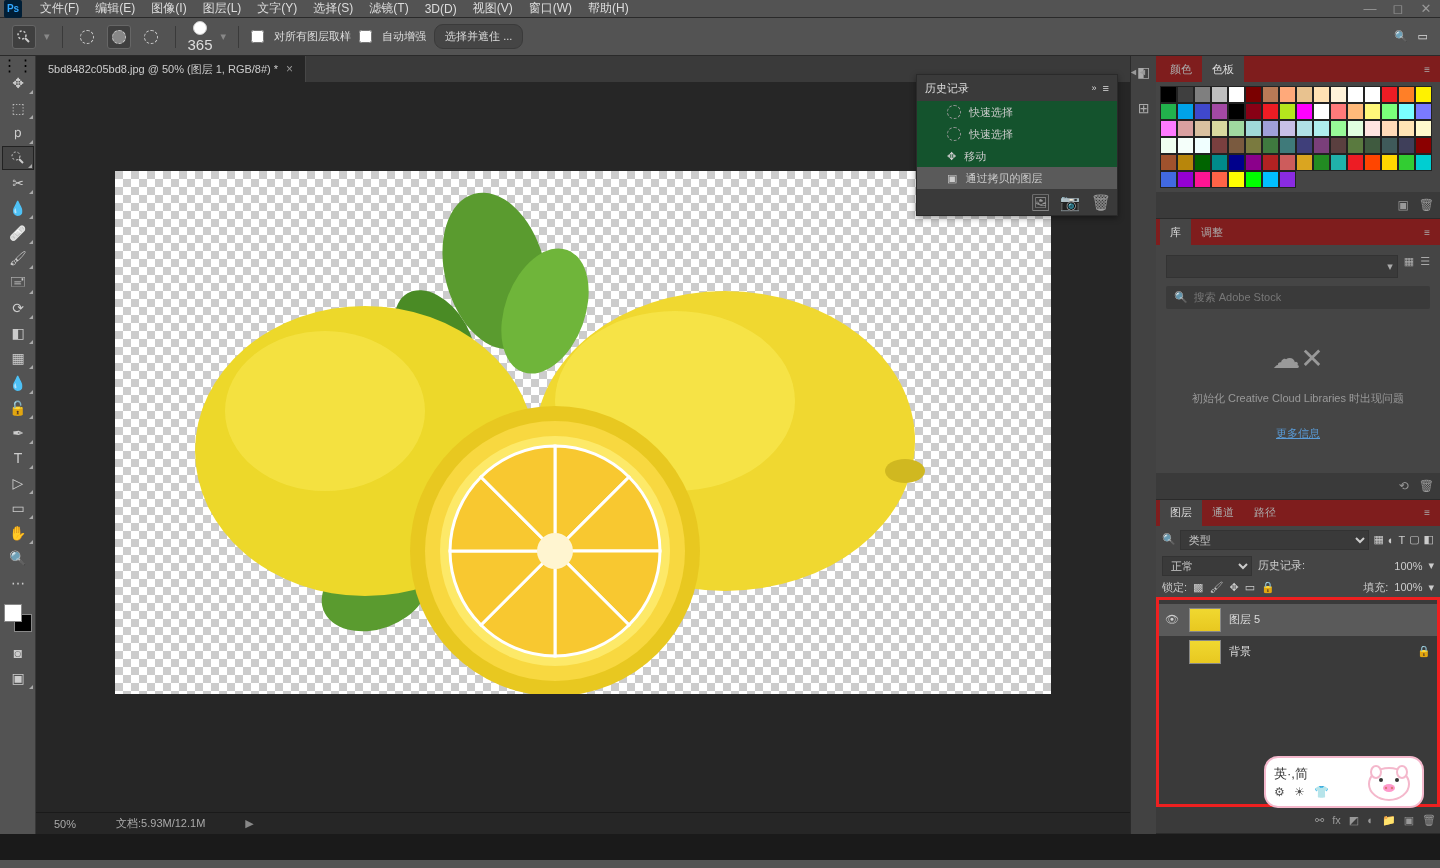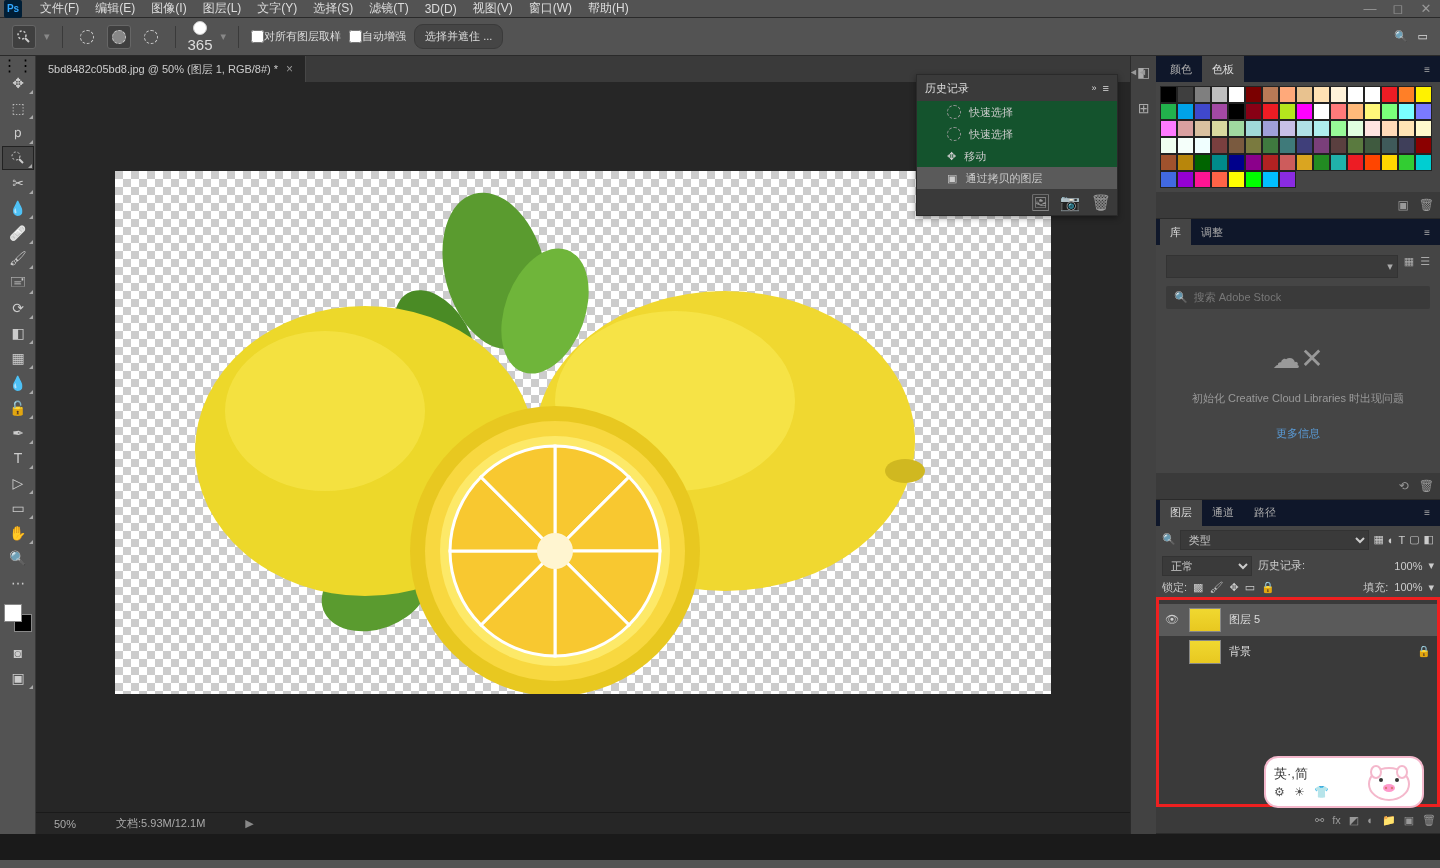--- a/index.html
+++ b/index.html
@@ -9,21 +9,21 @@
 .menu-item{padding:0 8px;cursor:default;white-space:nowrap}
 .menu-item span{color:#ddd}
 .window-controls{margin-left:auto;display:flex}
 .win-ctrl{width:28px;height:20px;display:flex;align-items:center;justify-content:center;color:#999;font-size:13px}
 .options-bar{height:38px;background:#535353;display:flex;align-items:center;padding:0 12px;color:#ddd;font-size:11px;border-bottom:1px solid #2a2a2a;gap:8px}
 .opt-icon{width:24px;height:24px;display:flex;align-items:center;justify-content:center;border:1px solid transparent;border-radius:3px}
 .opt-icon.active{background:#3f3f3f;border-color:#666}
 .opt-circle{width:14px;height:14px;border-radius:50%;border:1.5px dashed #ccc}
 .opt-circle.filled{background:#fff;border:1px solid #ccc}
 .opt-sep{width:1px;height:22px;background:#3a3a3a;margin:0 4px}
-.opt-check{display:flex;align-items:center;gap:0}
+.opt-check{display:flex;align-items:center;gap:10px}
 .opt-check input{width:13px;height:13px}
 .opt-btn{background:#454545;border:1px solid #3a3a3a;padding:4px 10px;color:#ddd;font-size:11px;border-radius:9px}
 .opt-right{margin-left:auto;display:flex;gap:10px;align-items:center}
 .main-area{display:flex;height:calc(100% - 64px - 26px)}
 .toolbar{width:36px;background:#535353;border-right:1px solid #383838;display:flex;flex-direction:column;padding-top:4px;gap:1px}
 .tool{width:32px;height:24px;display:flex;align-items:center;justify-content:center;color:#ccc;font-size:14px;position:relative;margin:0 2px}
 .tool.active{background:#454545;border:1px solid #222}
 .tool-tri{position:absolute;bottom:1px;right:1px;width:0;height:0;border-left:4px solid transparent;border-bottom:4px solid #aaa}
 .tool-colors{width:28px;height:28px;position:relative;margin:8px 4px}
 .tool-fg{width:18px;height:18px;background:#fff;border:1px solid #888;position:absolute;top:0;left:0;z-index:2}
@@ -35,33 +35,33 @@
 .canvas-wrap{flex:1;display:flex;align-items:center;justify-content:center;overflow:hidden}
 .canvas{width:936px;height:523px;background-image:repeating-conic-gradient(#fff 0 25%,#ccc 0 50%);background-size:16px 16px;position:relative;margin-top:-30px}
 .lemon-img{position:absolute;inset:0}
 .status-bar{height:22px;background:#262626;display:flex;align-items:center;padding:0 18px;color:#aaa;font-size:11px;gap:40px;border-top:1px solid #1a1a1a}
 .status-arrow{color:#888}
 .right-panels{width:284px;background:#535353;display:flex;flex-direction:column}
 .panel-mini{width:26px;background:#424242;border-left:1px solid #2a2a2a;display:flex;flex-direction:column;align-items:center;padding-top:6px;gap:16px}
 .mini-icon{width:20px;height:20px;color:#aaa;font-size:14px;display:flex;align-items:center;justify-content:center}
 .right-wrap{display:flex;height:100%}
 .panel{background:#454545;border-bottom:1px solid #2a2a2a}
-.panel-tabs{height:26px;background:#0f172a;display:flex;align-items:center;padding:0 4px}
+.panel-tabs{height:26px;background:#7f1d1d;display:flex;align-items:center;padding:0 4px}
 .panel-tab{padding:0 10px;color:#aaa;font-size:11px;height:26px;display:flex;align-items:center}
 .panel-tab.active{background:#454545;color:#ddd}
 .panel-menu{margin-left:auto;color:#aaa;padding:0 6px;font-size:10px}
 .swatches{display:flex;flex-wrap:wrap;padding:4px;gap:0}
 .swatch{width:17px;height:17px;border:1px solid #222}
 .panel-footer{height:26px;background:#3a3a3a;display:flex;align-items:center;justify-content:flex-end;padding:0 6px;gap:10px;color:#999;font-size:12px}
 .lib-panel{flex:0 0 auto}
 .lib-body{padding:10px;color:#aaa;font-size:11px;display:flex;flex-direction:column;gap:8px}
 .lib-search{display:flex;align-items:center;gap:6px;background:#3a3a3a;padding:4px 8px;border-radius:2px;color:#777}
 .lib-dropdown{background:#3a3a3a;padding:4px;color:#aaa;display:flex;justify-content:space-between;border:1px solid #333}
 .lib-center{text-align:center;padding:20px 10px;color:#999;font-size:11px;line-height:1.6}
-.lib-link{color:#5a9cd8;cursor:pointer}
+.lib-link{color:#5a9cd8;text-decoration:underline;cursor:pointer}
 .layers-panel{flex:1;display:flex;flex-direction:column;min-height:0}
 .layers-controls{padding:4px 6px;display:flex;align-items:center;gap:4px;font-size:11px;color:#ccc}
 .layers-select{background:#3a3a3a;border:1px solid #333;color:#ccc;font-size:11px;padding:2px 4px;flex:1}
 .layers-row{padding:2px 6px;display:flex;align-items:center;gap:6px;font-size:11px;color:#ccc}
 .layers-row .val{margin-left:auto}
 .layers-list{flex:1;background:#3a3a3a;border:3px solid #ee2020;padding:4px 0;min-height:90px}
 .layer-item{height:32px;display:flex;align-items:center;gap:8px;padding:0 6px;color:#ddd;font-size:11px}
 .layer-item.sel{background:#5a5a5a}
 .layer-eye{width:16px;color:#ccc}
 .layer-thumb{width:32px;height:24px;background:#fff;border:1px solid #888;display:flex;align-items:center;justify-content:center;font-size:8px;overflow:hidden}

